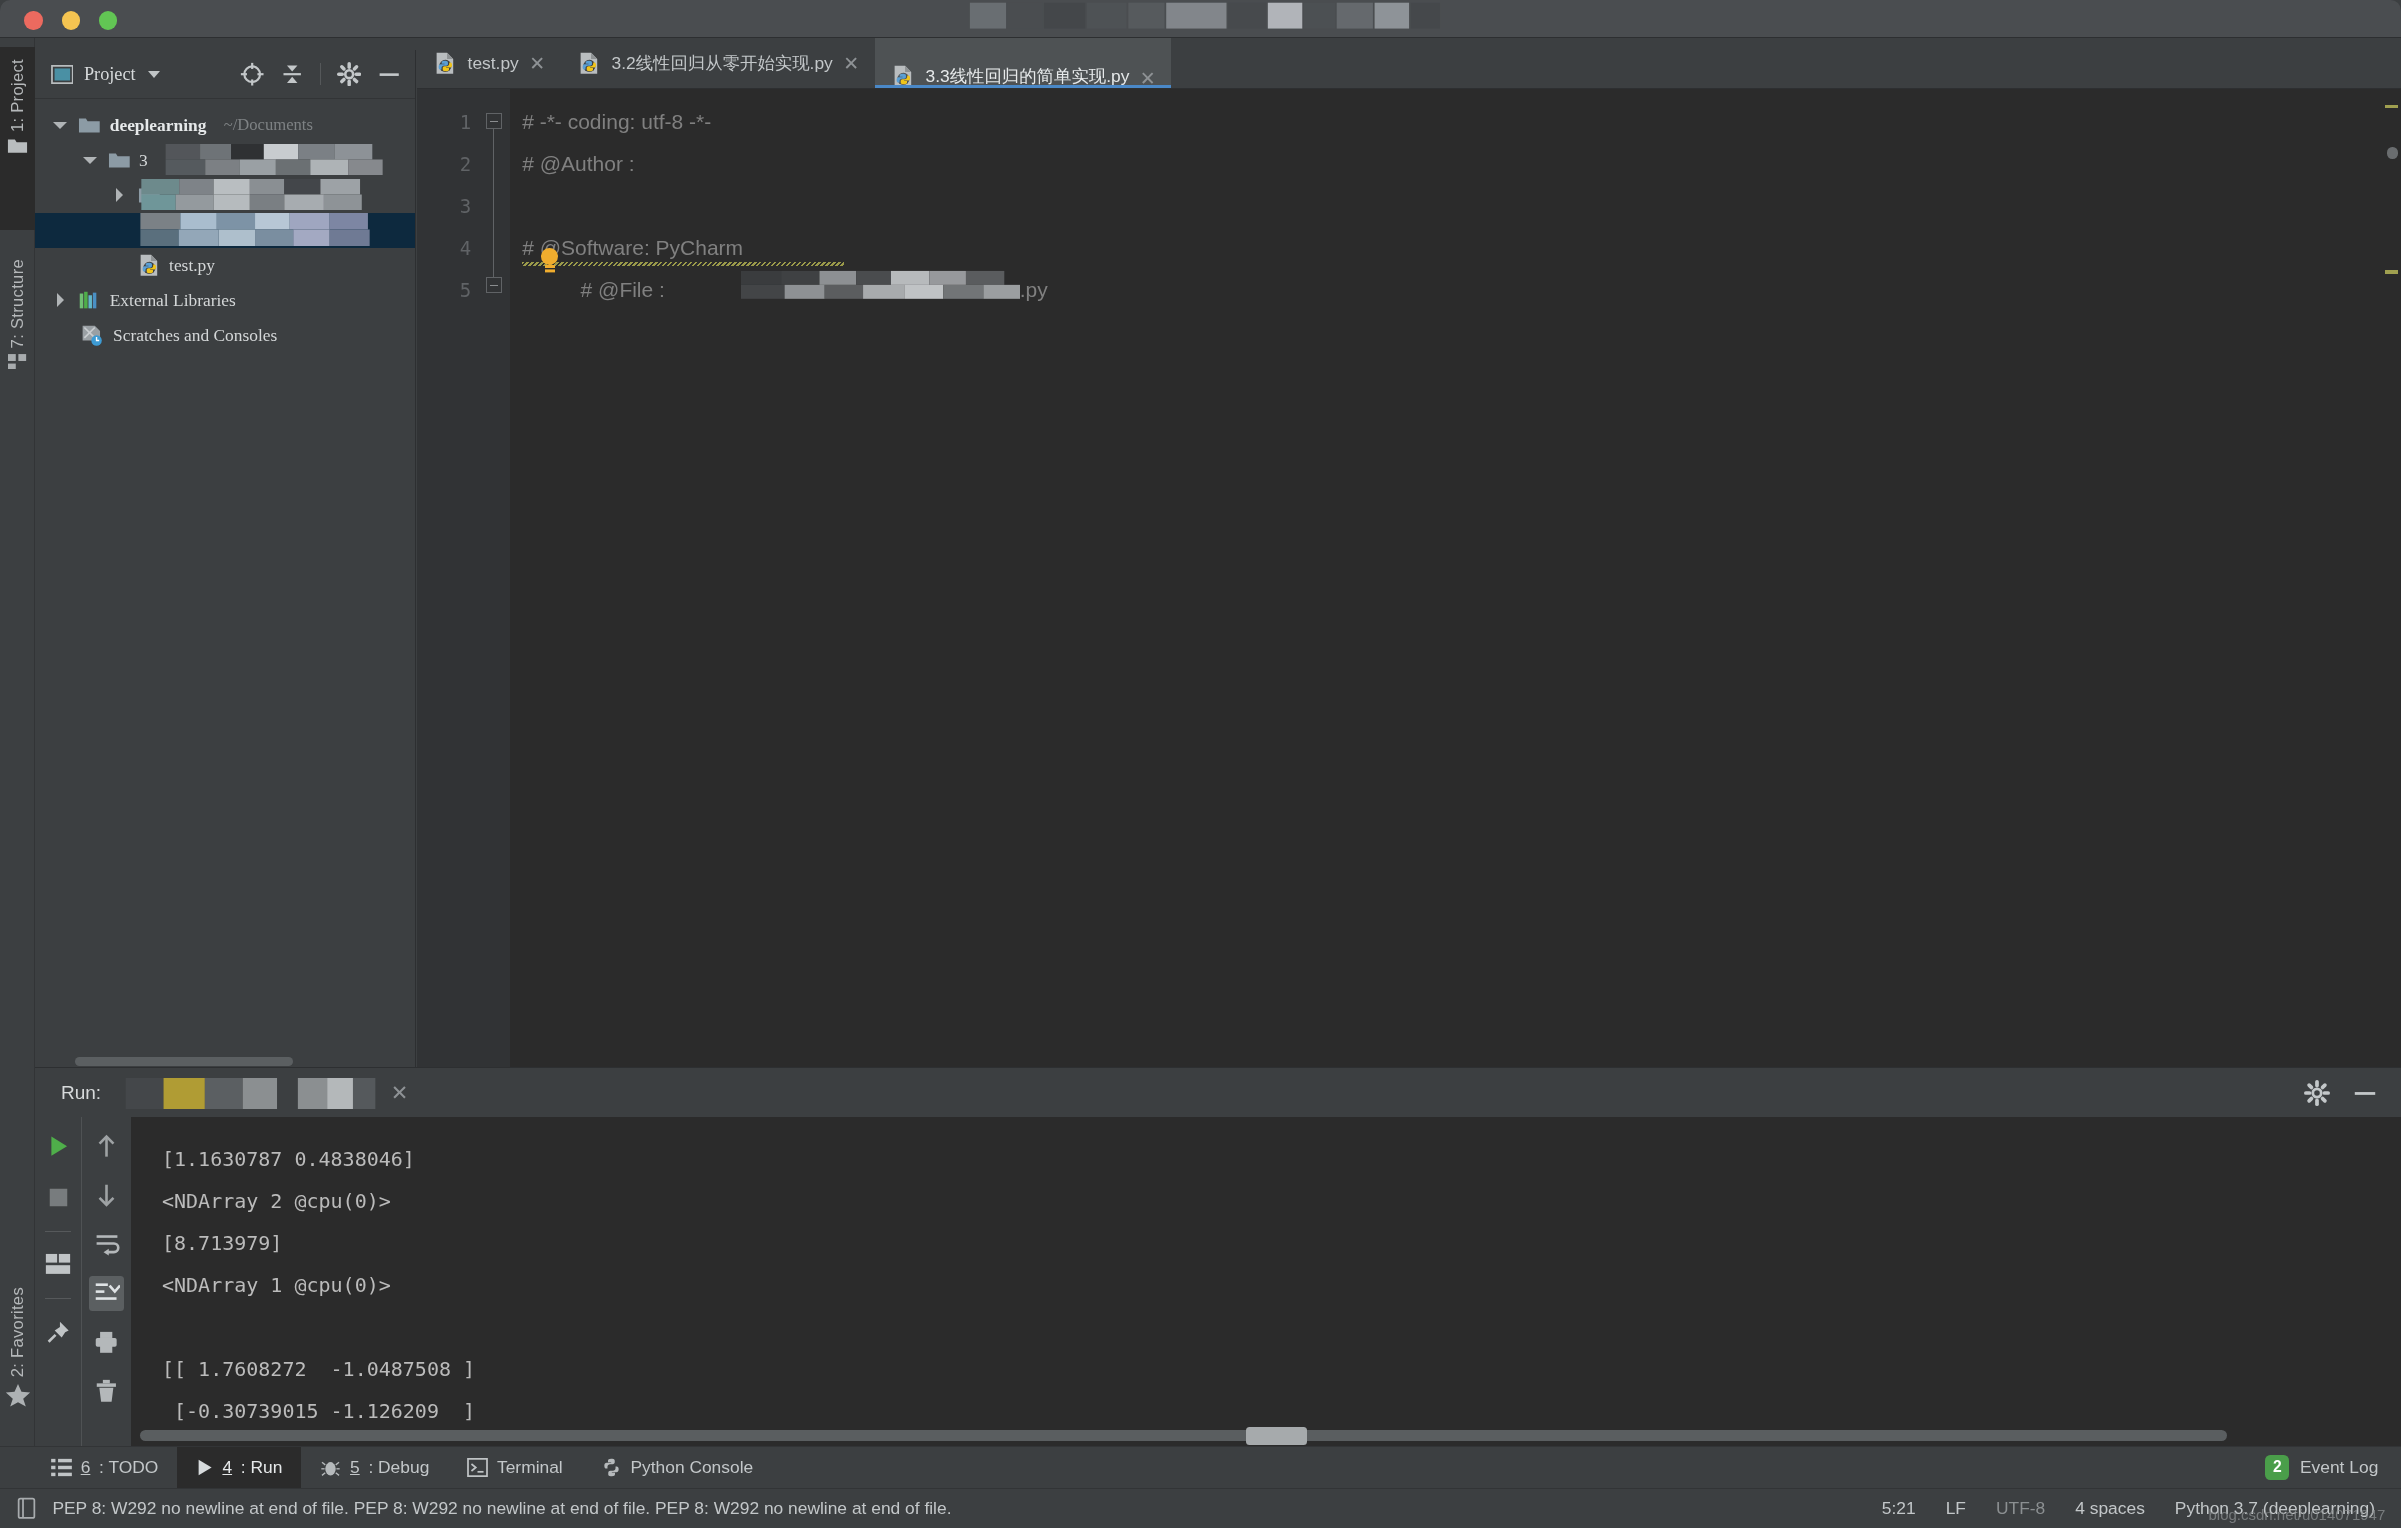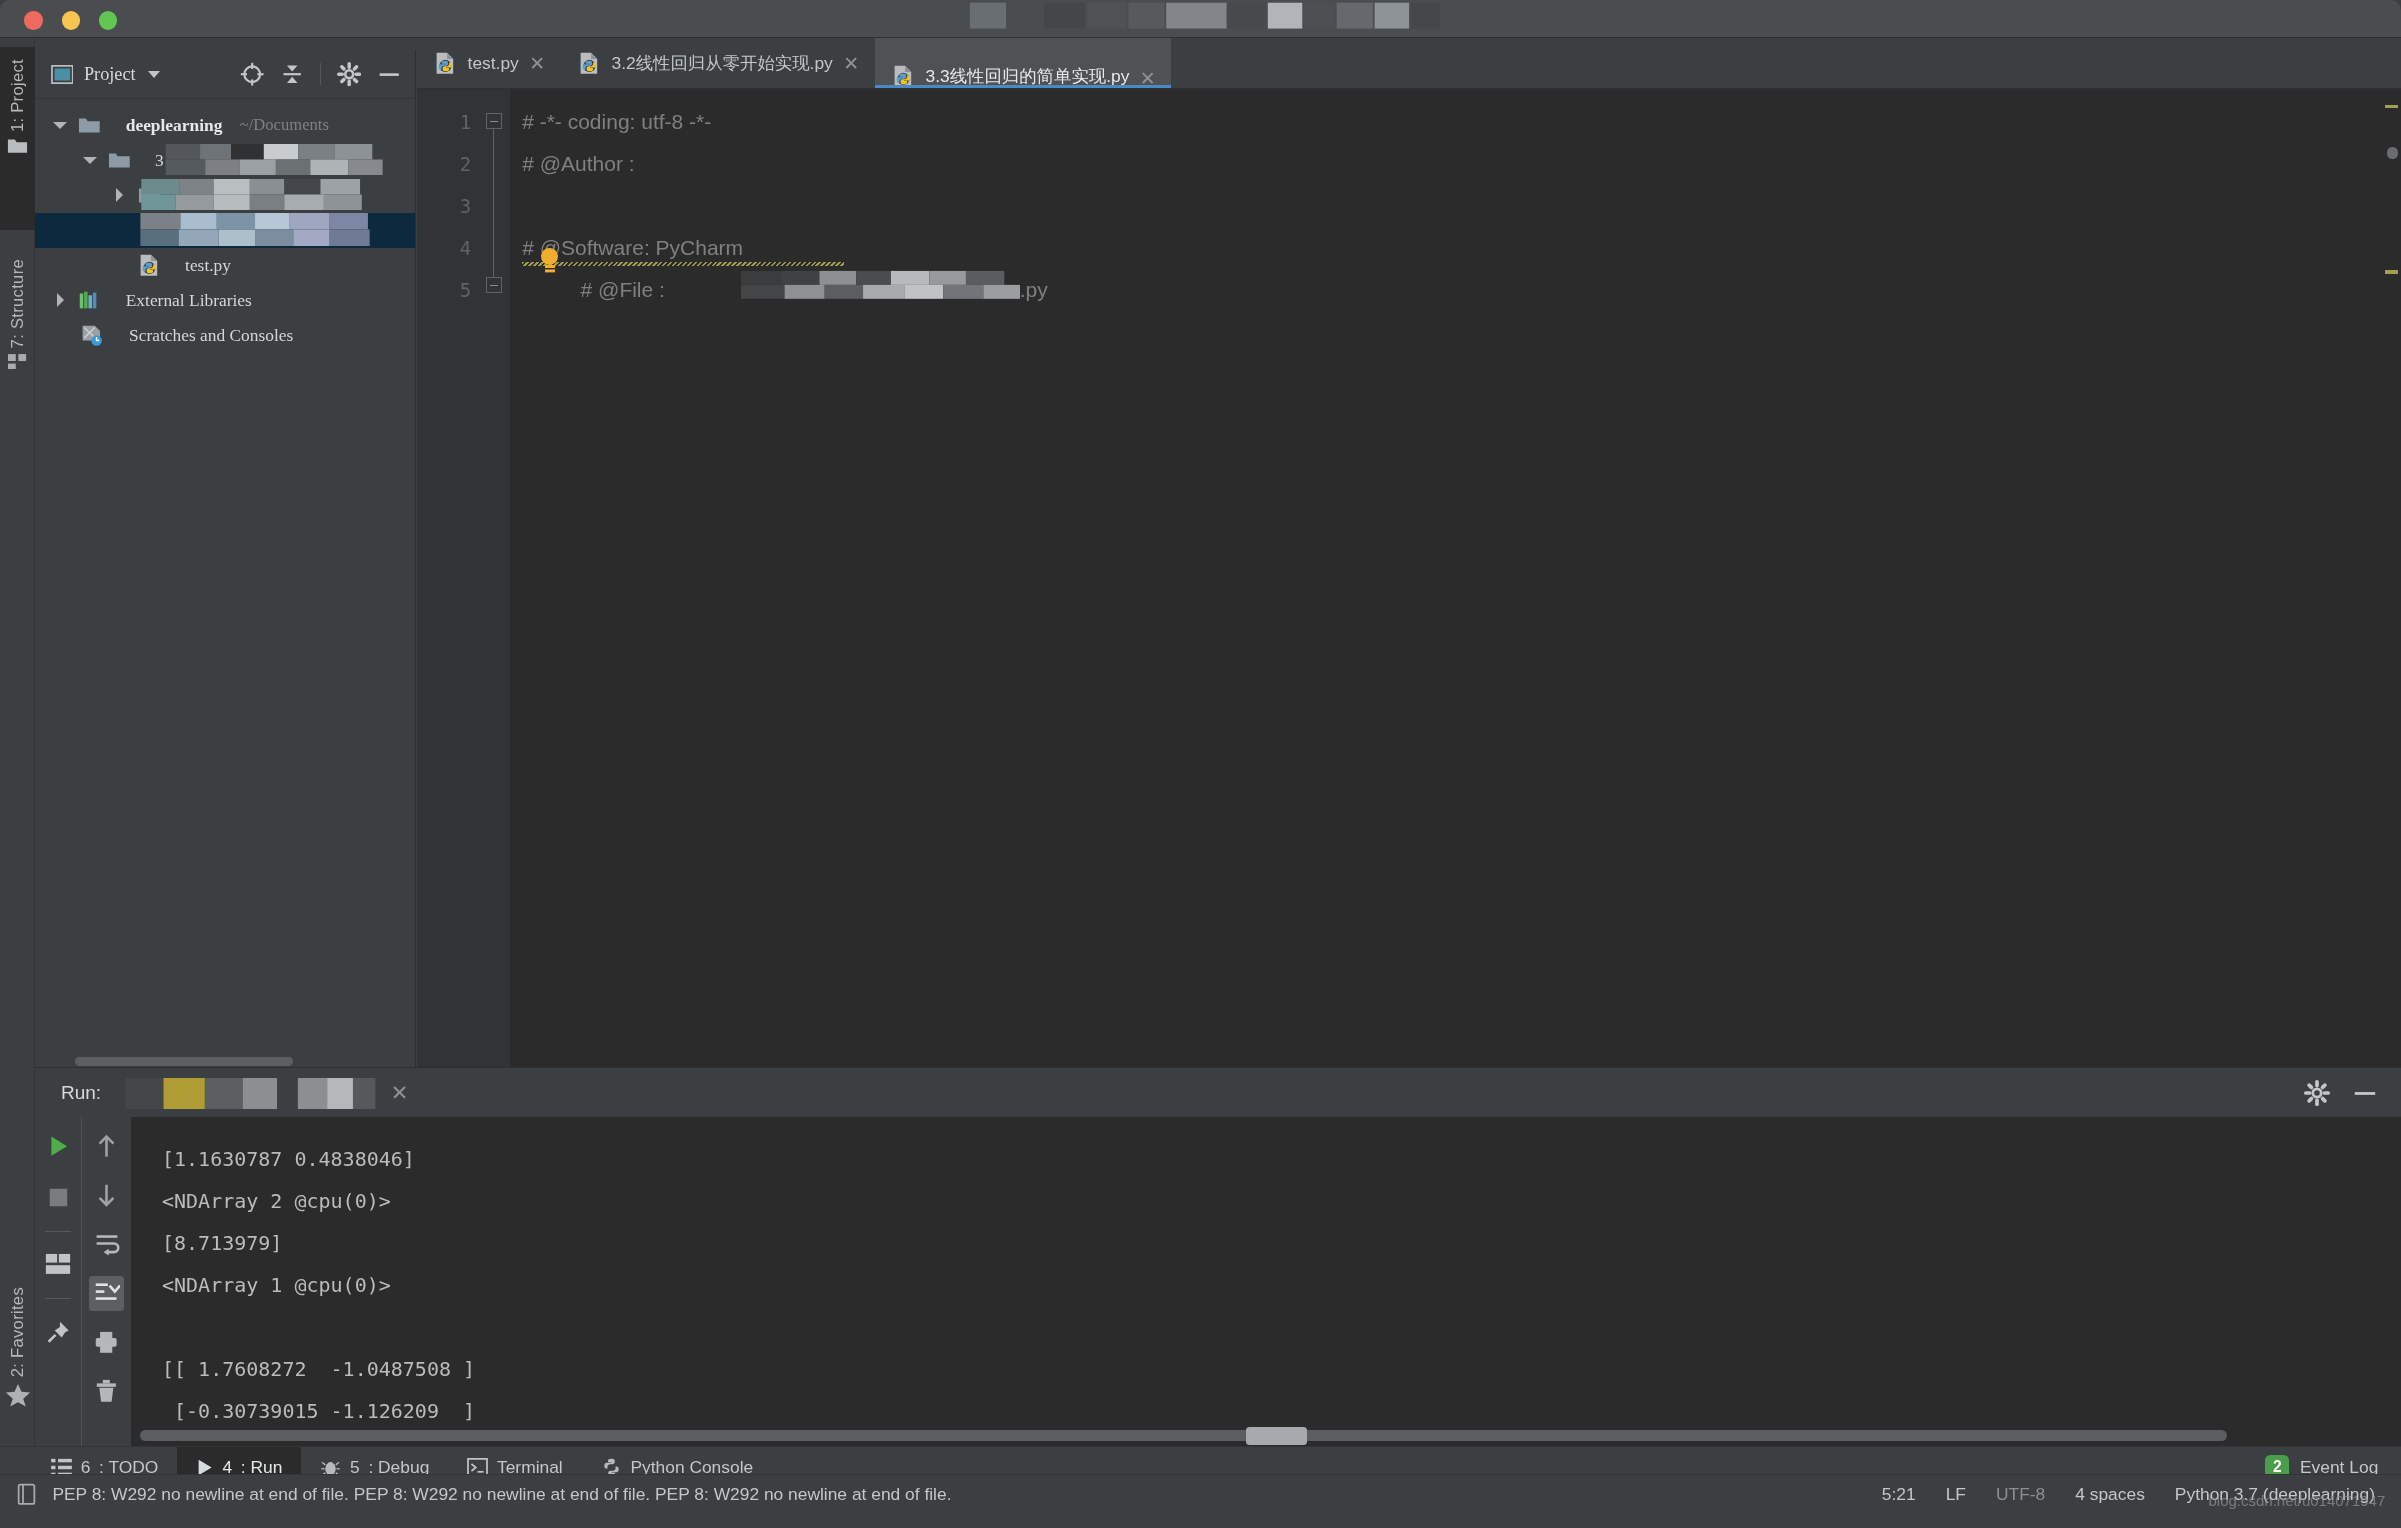--- a/index.html
+++ b/index.html
@@ -105,21 +105,21 @@
   .tree-row.selected { background: #0d293e; }
   .tw { width: 19px; display: flex; justify-content: center; align-items: center; flex: 0 0 auto; }
   .arrow-down {
     width: 0; height: 0; border-left: 7px solid transparent;
     border-right: 7px solid transparent; border-top: 7.8px solid #b0b4b6;
   }
   .arrow-right {
     width: 0; height: 0; border-top: 7px solid transparent;
     border-bottom: 7px solid transparent; border-left: 7.8px solid #b0b4b6;
   }
-  .tree-label { white-space: nowrap; margin-left: 16px; }
+  .tree-label { white-space: nowrap; }
   .tree-label.bold { font-weight: bold; color: #e6e9ea; }
   .tree-sub { color: #7e8284; font-size: 16.6px; margin-left: 8.7px; }
   .redact-block { position: absolute; }
 
   .panel-hscroll {
     position: absolute; left: 40px; bottom: 12.2px; width: 218px; height: 8.7px;
     background: #5b5f61; border-radius: 4.4px;
   }
 
   
@@ -239,21 +239,21 @@
   .bb-item .und { text-decoration: underline; }
   .bb-right { margin-left: auto; display: flex; align-items: center; padding-right: 22.7px; gap: 10.5px; }
   .badge-green {
     background: #4a9e4a; color: #fff; font-size: 15.7px; font-weight: bold;
     width: 24.4px; height: 24.4px; border-radius: 5.2px;
     display: flex; align-items: center; justify-content: center;
   }
 
   
   .statusbar {
-    position: absolute; left: 0; bottom: 14px; width: 2401px; height: 40px;
+    position: absolute; left: 0; bottom: 0; width: 2401px; height: 40px;
     background: #3c3f41; display: flex; align-items: center;
     border-top: 0.9px solid #323436;
   }
   .sb-left { display: flex; align-items: center; gap: 15.7px; padding-left: 15.7px; }
   .sb-text { color: #c3c7c9; font-size: 17.4px; white-space: nowrap; }
   .sb-right { margin-left: auto; display: flex; align-items: center; gap: 30px; padding-right: 26px; position: relative; }
   .sb-dim { color: #8b8f91; }
   .watermark {
     position: absolute; right: 15.7px; top: 7.8px;
     color: #8c9092; font-size: 15px; opacity: .75; white-space: nowrap;

